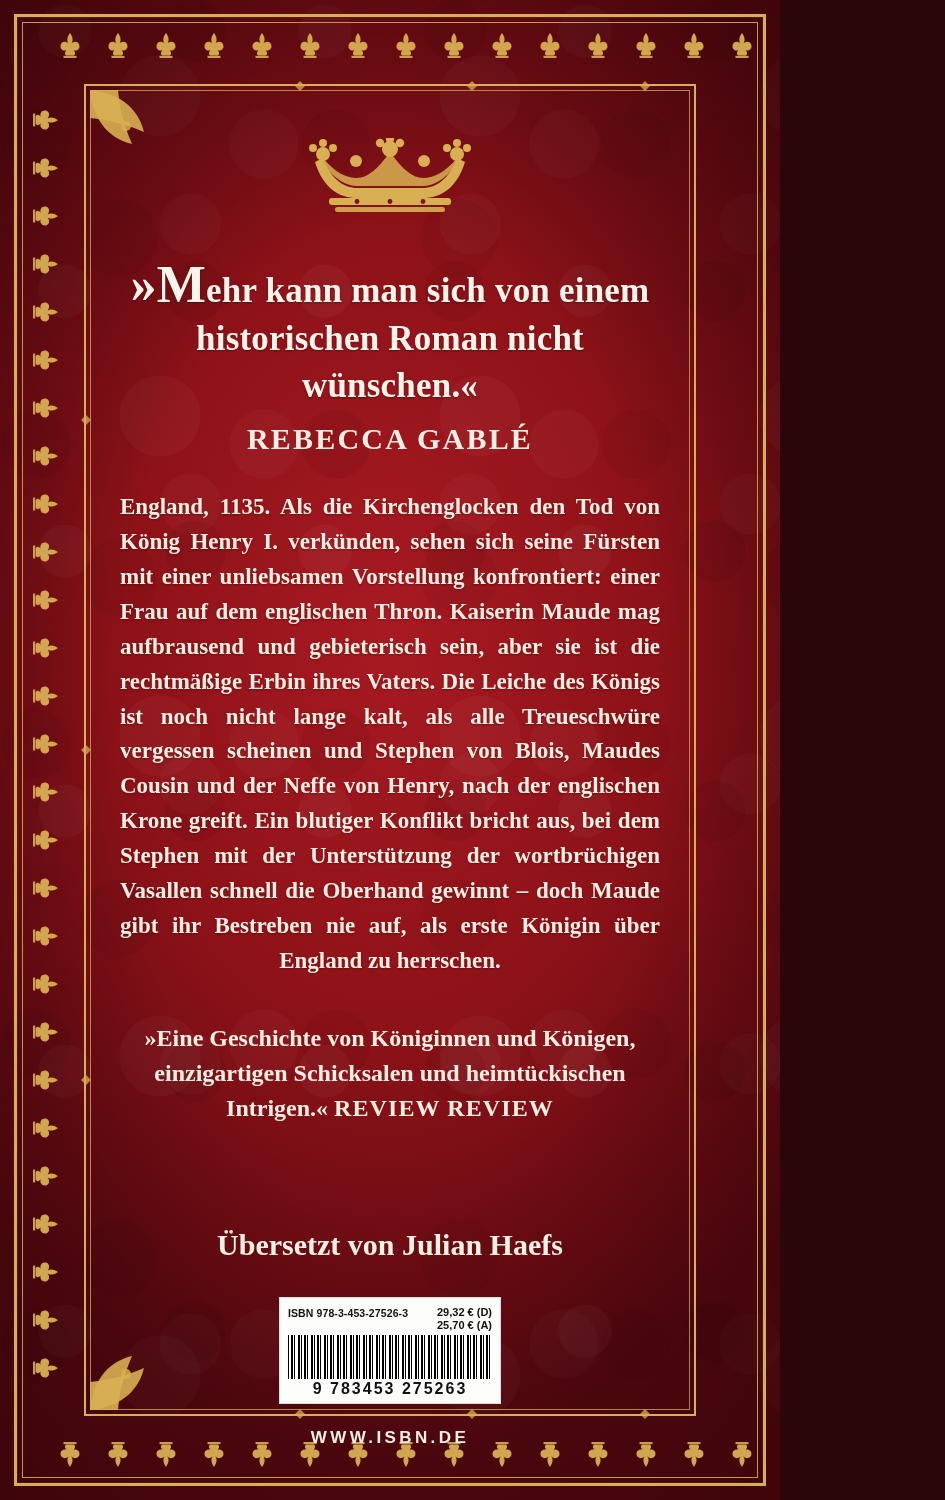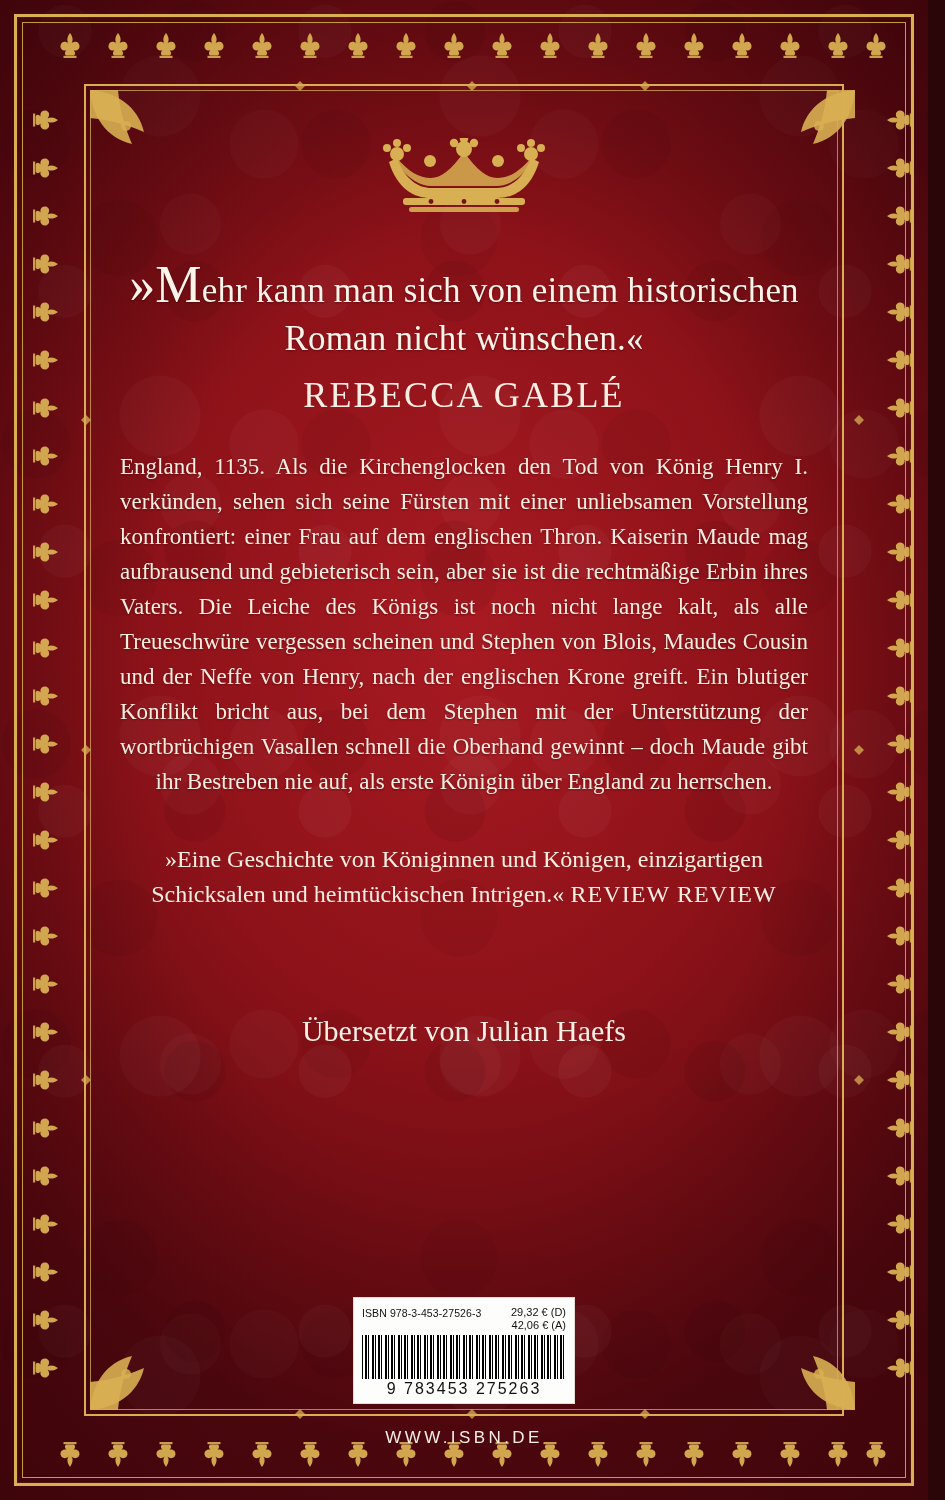--- a/index.html
+++ b/index.html
@@ -10,25 +10,26 @@
   body {
     width: 945px;
     height: 1500px;
     overflow: hidden;
     font-family: "Liberation Serif", serif;
   }
 
   
   .cover {
     position: relative;
-    width: 928px;
+    width: 780px;
     height: 1500px;
     background:
       radial-gradient(ellipse 70% 55% at 50% 42%, #a81a22 0%, #8e1219 48%, #6d0c13 78%, #560810 100%);
     overflow: hidden;
+    font-weight: bold;
   }
 
   
   .texture {
     position: absolute;
     inset: 0;
     background-image:
       radial-gradient(circle at 25% 12%, rgba(255,255,255,0.045) 0 26px, rgba(0,0,0,0) 27px),
       radial-gradient(circle at 75% 12%, rgba(0,0,0,0.07) 0 30px, rgba(0,0,0,0) 31px),
       radial-gradient(circle at 50% 30%, rgba(255,255,255,0.035) 0 40px, rgba(0,0,0,0) 41px),
@@ -102,21 +103,21 @@
     font-family: "Liberation Serif", serif;
     letter-spacing: 0.2px;
     text-shadow: 0 1px 2px rgba(60,0,6,0.5);
   }
   .quote-main .dropcap {
     font-size: 52px;
     line-height: 0.8;
   }
   .quote-author {
     margin-top: 12px;
-    font-size: 36px;
+    font-size: 30px;
     letter-spacing: 2.2px;
     color: #f7efe4;
   }
 
   .blurb {
     margin: 34px 0 0;
     font-size: 23px;
     line-height: 1.52;
     color: #f7eee2;
     text-align: justify;
@@ -399,21 +400,21 @@
     </p>
 
     <div class="translator">Übersetzt von Julian Haefs</div>
   </div>
 
   <div class="barcode-box">
     <div class="bc-top">
       <div class="bc-isbn">ISBN 978-3-453-27526-3</div>
       <div class="bc-prices">
         <div>29,32 € (D)</div>
-        <div>42,06 € (A)</div>
+        <div>25,70 € (A)</div>
       </div>
     </div>
     <div class="bc-bars"></div>
     <div class="bc-digits">9 783453 275263</div>
   </div>
 
   <div class="website">WWW.ISBN.DE</div>
 
 </div>
 

